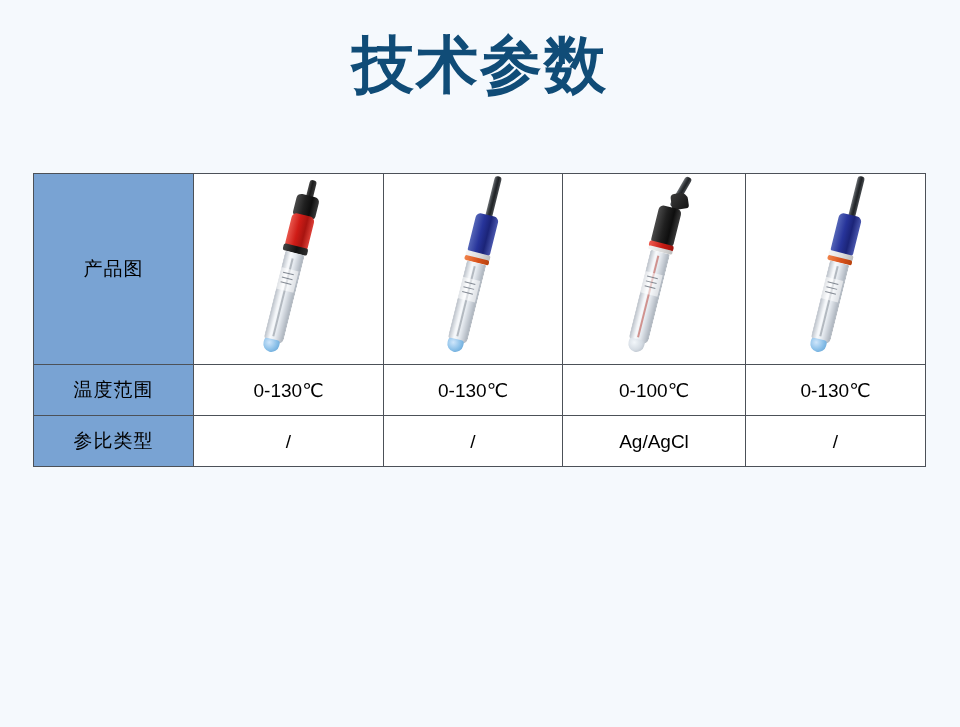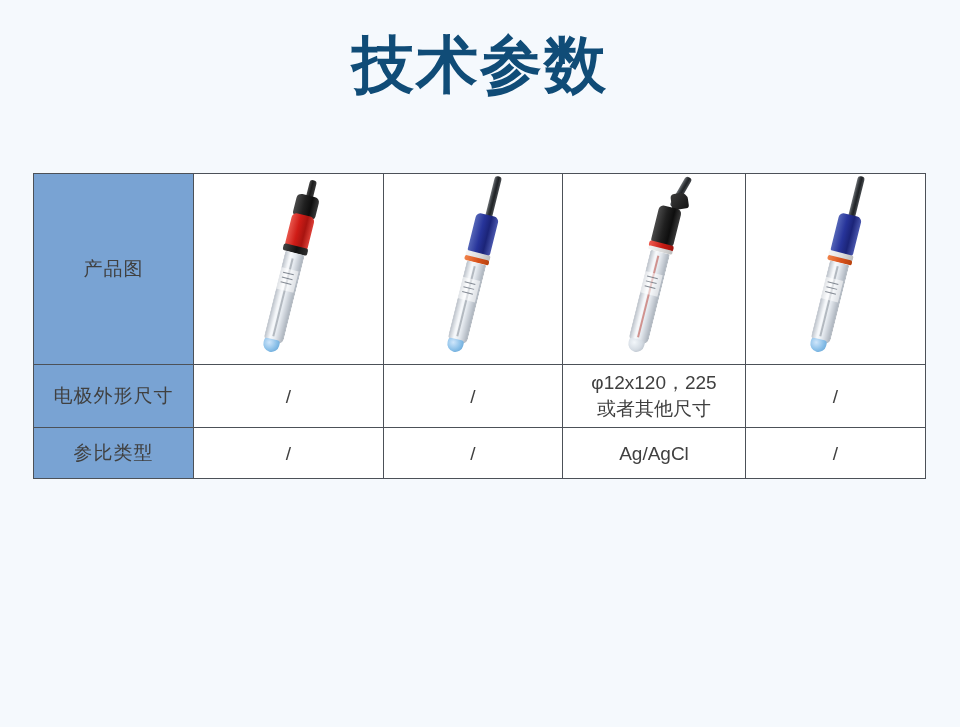--- a/index.html
+++ b/index.html
@@ -48,21 +48,21 @@
     table-layout: fixed;
     width: 892px;
     border: 1px solid #59616b;
     background: #ffffff;
   }
   table.spec-table td {
     border: 1px solid #4c5158;
     vertical-align: middle;
     text-align: center;
     font-size: 19px;
-    color: #404040;
+    color: #000000;
     padding: 0 17px;
   }
 
   td.row-label {
     background: #79a3d3;
     color: #ffffff;
     font-size: 19px;
     letter-spacing: 1px;
     width: 160px;
   }
@@ -291,33 +291,30 @@
                 <div class="tick" style="top:9px;"></div>
                 <div class="tick" style="top:14px;"></div>
               </div>
               <div class="tip tip-blue" style="top:158px;"></div>
             </div>
           </td>
         </tr>
 
 
 
-
-
-
-        <tr class="tall-row">
-          <td class="row-label">电极外形尺寸</td>
-          <td class="value-cell">/</td>
-          <td class="value-cell">/</td>
-          <td class="value-cell">
-            <span class="multi-line">φ12x120，225</span>
-            <span class="multi-line">或者其他尺寸</span>
-          </td>
-          <td class="value-cell">/</td>
+        <tr class="data-row">
+          <td class="row-label">温度范围</td>
+          <td class="value-cell">0-130℃</td>
+          <td class="value-cell">0-130℃</td>
+          <td class="value-cell">0-100℃</td>
+          <td class="value-cell">0-130℃</td>
         </tr>
+
+
+
 
         <tr class="data-row">
           <td class="row-label">参比类型</td>
           <td class="value-cell">/</td>
           <td class="value-cell">/</td>
           <td class="value-cell">Ag/AgCl</td>
           <td class="value-cell">/</td>
         </tr>
 
       </tbody>

